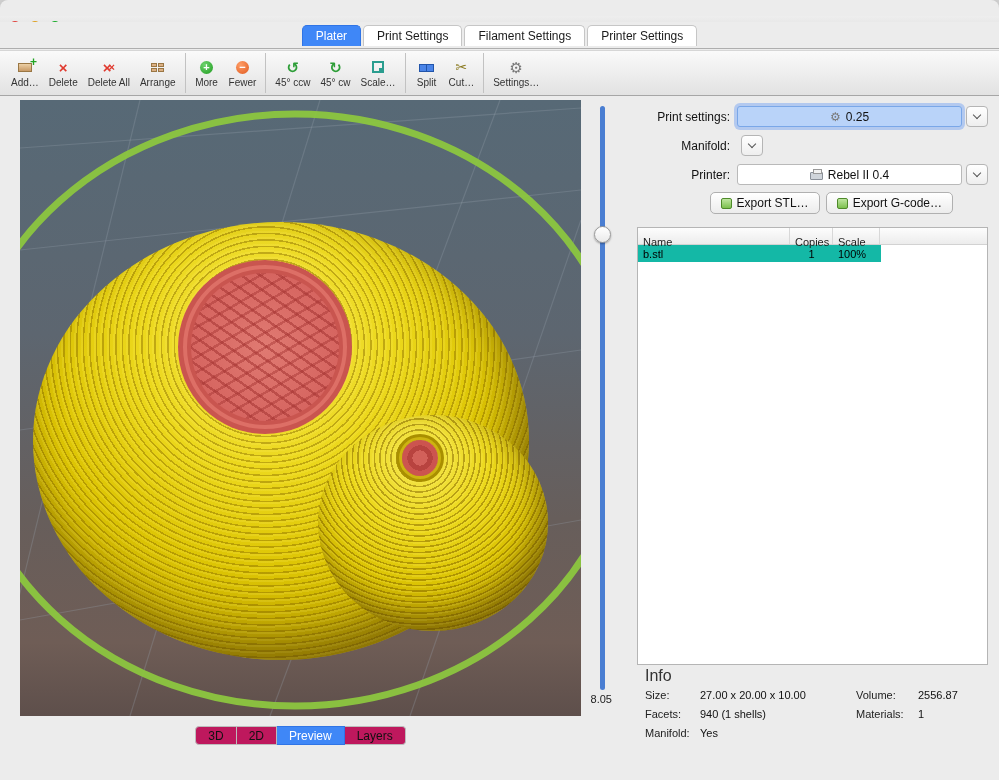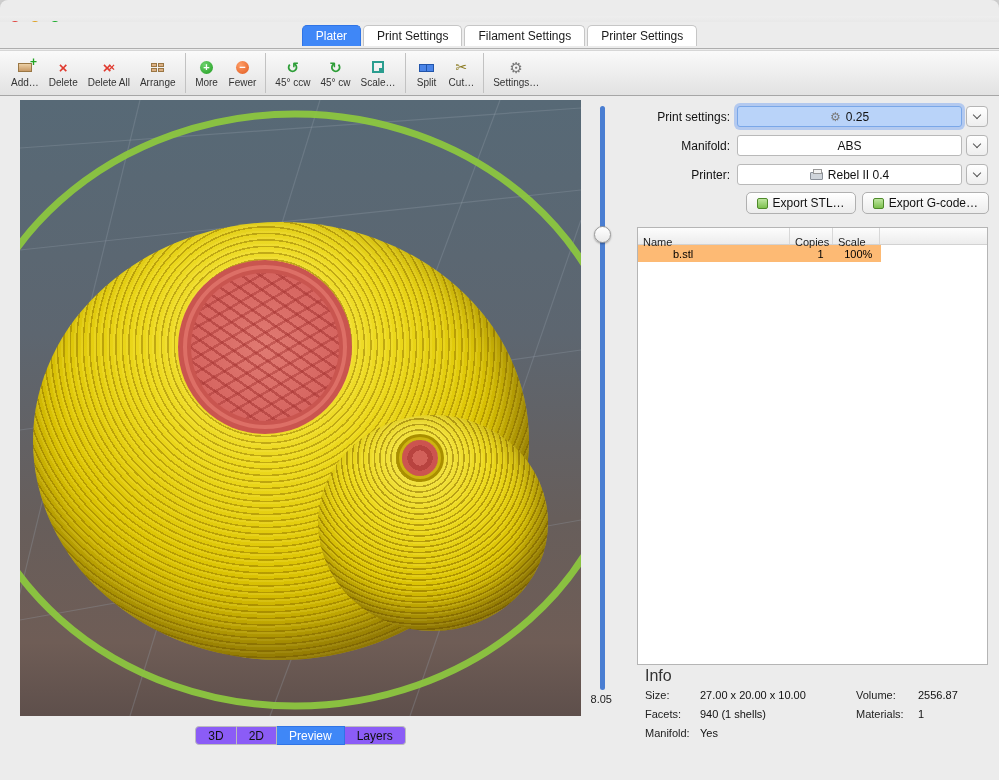--- a/index.html
+++ b/index.html
@@ -83,56 +83,56 @@
   .slider-track { position:absolute; left:600px; top:106px; width:5px; height:584px;
                   background:#4a7ed2; border-radius:3px; }
   .slider-thumb { position:absolute; left:594px; top:226px; width:17px; height:17px; border-radius:50%;
                   background:linear-gradient(#ffffff,#eaeaea); border:1px solid #9a9a9a;
                   box-shadow:0 1px 2px rgba(0,0,0,.35); }
   .slider-value { position:absolute; left:574px; top:693px; width:38px; text-align:right;
                   font-size:11px; color:#222; }
 
   
   .view-tabs { position:absolute; left:20px; top:726px; width:561px; display:flex; justify-content:center; }
-  .vtab { height:19px; line-height:18px; padding:0 12px; background:#8b5cf6; border:1px solid #bcbcbc;
+  .vtab { height:19px; line-height:18px; padding:0 12px; background:#be185d; border:1px solid #bcbcbc;
           border-left:none; font-size:12px; color:#111; }
   .vtab:first-child { border-left:1px solid #bcbcbc; border-radius:4px 0 0 4px; }
   .vtab:last-child { border-radius:0 4px 4px 0; }
   .vtab.active { background:#3f87f7; color:#fff; border-color:#2f74e6; }
 
   
   .srow { position:absolute; left:637px; width:352px; height:21px; display:flex; align-items:center; }
   .srow-label { width:100px; text-align:right; padding-right:7px; font-size:12px; color:#111; }
   .combo { width:225px; height:21px; background:#fff; border:1px solid #b9b9b9; border-radius:3px;
            display:flex; align-items:center; justify-content:center; gap:5px; font-size:12px; color:#111; }
   .combo.selected { background:#b9d3f9; border-color:#7aa7e8; box-shadow:0 0 0 3px rgba(110,160,245,.45); }
   .drop-btn { width:22px; height:21px; margin-left:4px; background:linear-gradient(#ffffff,#eeeeee);
               border:1px solid #b5b5b5; border-radius:4px; display:flex; align-items:center; justify-content:center; }
   .chev { width:6px; height:6px; border-right:1.5px solid #555; border-bottom:1.5px solid #555;
           transform:rotate(45deg); margin-top:-3px; }
   .i-printer { position:relative; width:13px; height:8px; background:#cfd4da; border:1px solid #8a9099;
                border-radius:1px; margin-top:2px; }
   .i-printer::before { content:""; position:absolute; top:-4px; left:2px; width:7px; height:3px;
                background:#f2f2f2; border:1px solid #999; }
-  .btn-row { position:absolute; left:637px; top:192px; width:352px; display:flex; justify-content:flex-end; gap:6px; }
+  .btn-row { position:absolute; left:601px; top:192px; width:352px; display:flex; justify-content:flex-end; gap:6px; }
   .btn { height:22px; background:linear-gradient(#ffffff,#ececec); border:1px solid #b0b0b0;
          border-radius:5px; font-size:12px; color:#111; display:inline-flex; align-items:center;
          gap:5px; padding:0 10px; }
   .i-export { width:11px; height:11px; background:linear-gradient(#bfe6a0,#7cc04e);
               border:1px solid #4e8a2a; border-radius:2px; }
 
   
   .obj-table { position:absolute; left:637px; top:227px; width:351px; height:438px; background:#fff;
                border:1px solid #b5b5b5; font-size:11px; overflow:hidden; }
   .thead { display:flex; height:17px; background:linear-gradient(#fdfdfd,#ececec);
            border-bottom:1px solid #d2d2d2; color:#222; }
   .th { border-right:1px solid #d8d8d8; padding:8px 5px 0 5px; }
   .th-name { width:152px; } .th-copies { width:43px; text-align:center; } .th-scale { width:47px; }
   .trow { display:flex; height:17px; align-items:center; width:243px; }
-  .trow.selected { background:#fdba74;padding-left:30px; }
+  .trow.selected { background:#14b8a6; }
   .td-name { width:152px; padding-left:5px; } .td-copies { width:43px; text-align:center; }
   .td-scale { width:47px; padding-left:5px; }
 
   
   .info-title { position:absolute; left:645px; top:667px; font-size:16px; color:#333; }
   .info-grid { position:absolute; left:645px; top:685px; width:344px; font-size:11px; color:#111; }
   .irow { display:flex; height:19px; align-items:center; }
   .il { width:55px; color:#222; } .iv { width:156px; }
   .il2 { width:62px; color:#222; } .iv2 { flex:1; }
 </style>
@@ -280,23 +280,20 @@
     <div class="combo selected">
       <span class="i-gear" style="font-size:12px;">⚙</span>
       <span>0.25</span>
     </div>
     <div class="drop-btn">
       <span class="chev"></span>
     </div>
   </div>
   <div class="srow" style="top:135px;">
     <div class="srow-label">Manifold:</div>
-    <div class="combo">
-      <span>ABS</span>
-    </div>
     <div class="drop-btn">
       <span class="chev"></span>
     </div>
   </div>
   <div class="srow" style="top:164px;">
     <div class="srow-label">Printer:</div>
     <div class="combo">
       <span class="i-printer"></span>
       <span>Rebel II 0.4</span>
     </div>

